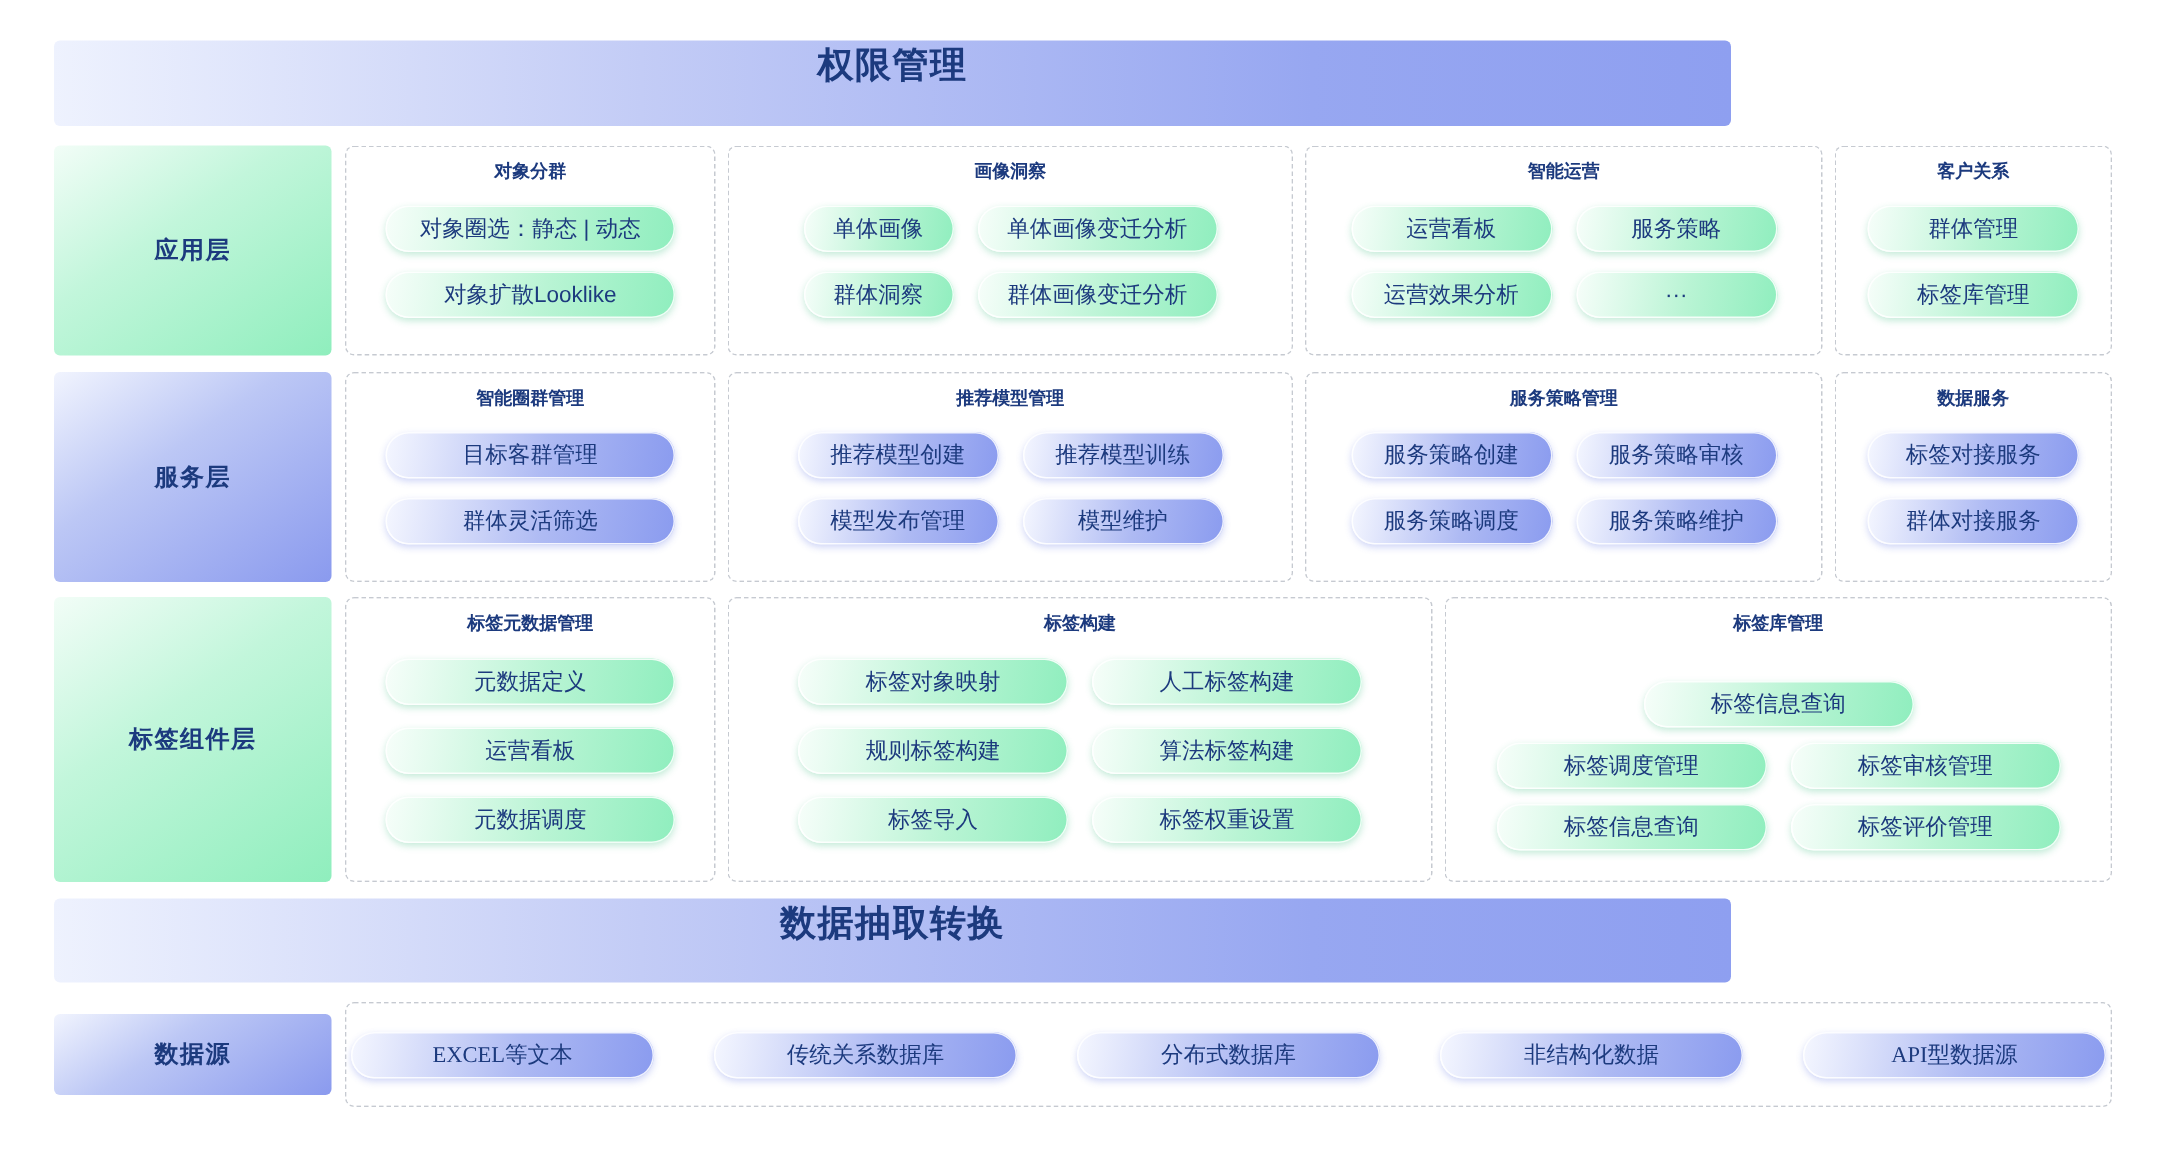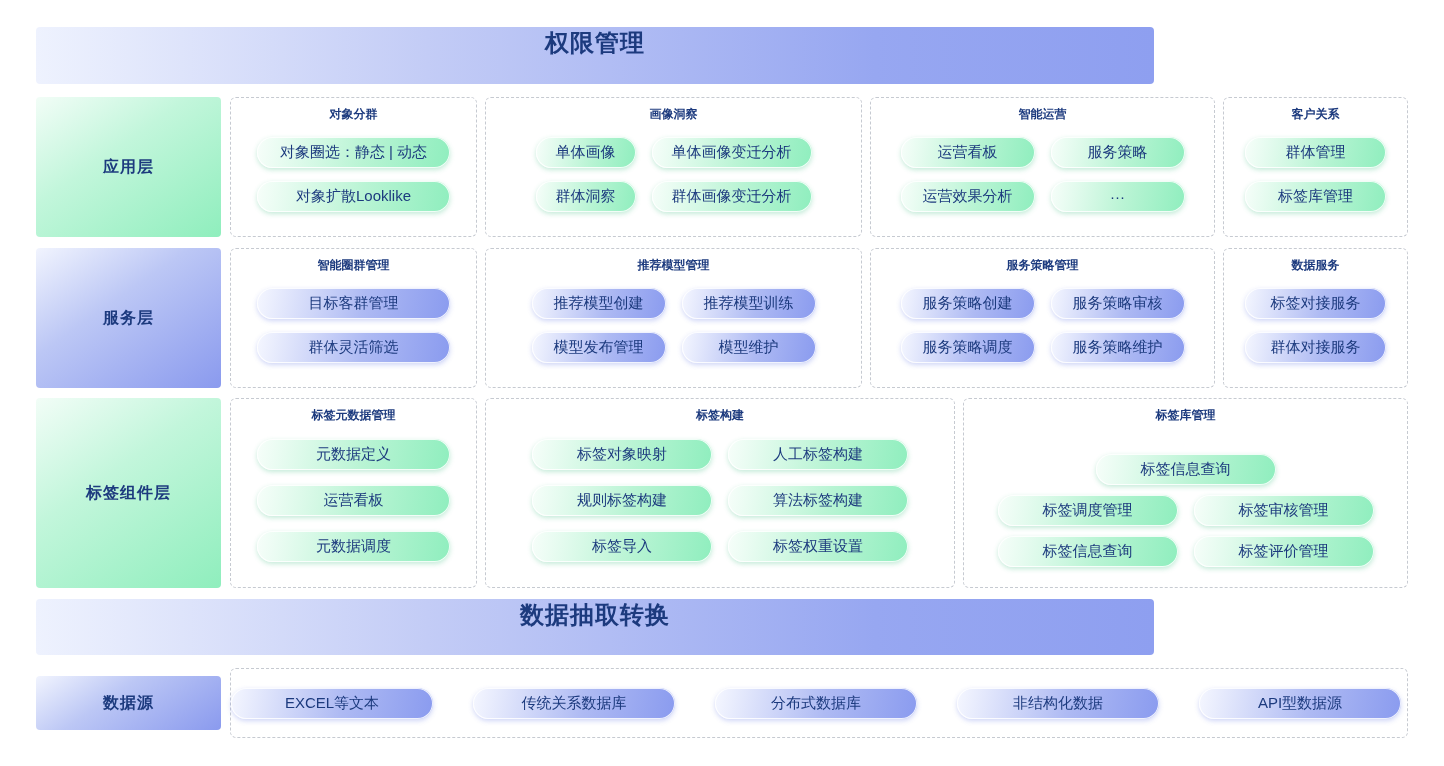--- a/index.html
+++ b/index.html
@@ -54,21 +54,21 @@
     box-shadow:0 2px 5px rgba(64,190,130,.30), inset 0 0 0 1px rgba(255,255,255,.85);
   }
   .pill.blue{
     background:linear-gradient(100deg,#f5f7ff 0%,#aebaf3 55%,#8a9bef 100%);
     box-shadow:0 2px 5px rgba(100,120,230,.30), inset 0 0 0 1px rgba(255,255,255,.85);
   }
   .pill.full{width:84%;padding:0;}
   .mw{min-width:134px;}
   .mw-lg{min-width:180px;}
   
-  .source-box{flex:1;flex-direction:row;align-items:center;justify-content:flex-start;padding:0;height:70px;}
+  .source-box{flex:1;flex-direction:row;align-items:center;justify-content:center;padding:0;height:70px;font-family:Liberation Serif, serif;}
   .source-row{display:flex;gap:40px;justify-content:center;}
   .pill.src{width:202px;padding:0;}
 </style>
 </head>
 <body>
 
 <div class="frame">
 
   <div class="banner" id="banner-top">
     <span>权限管理</span>

